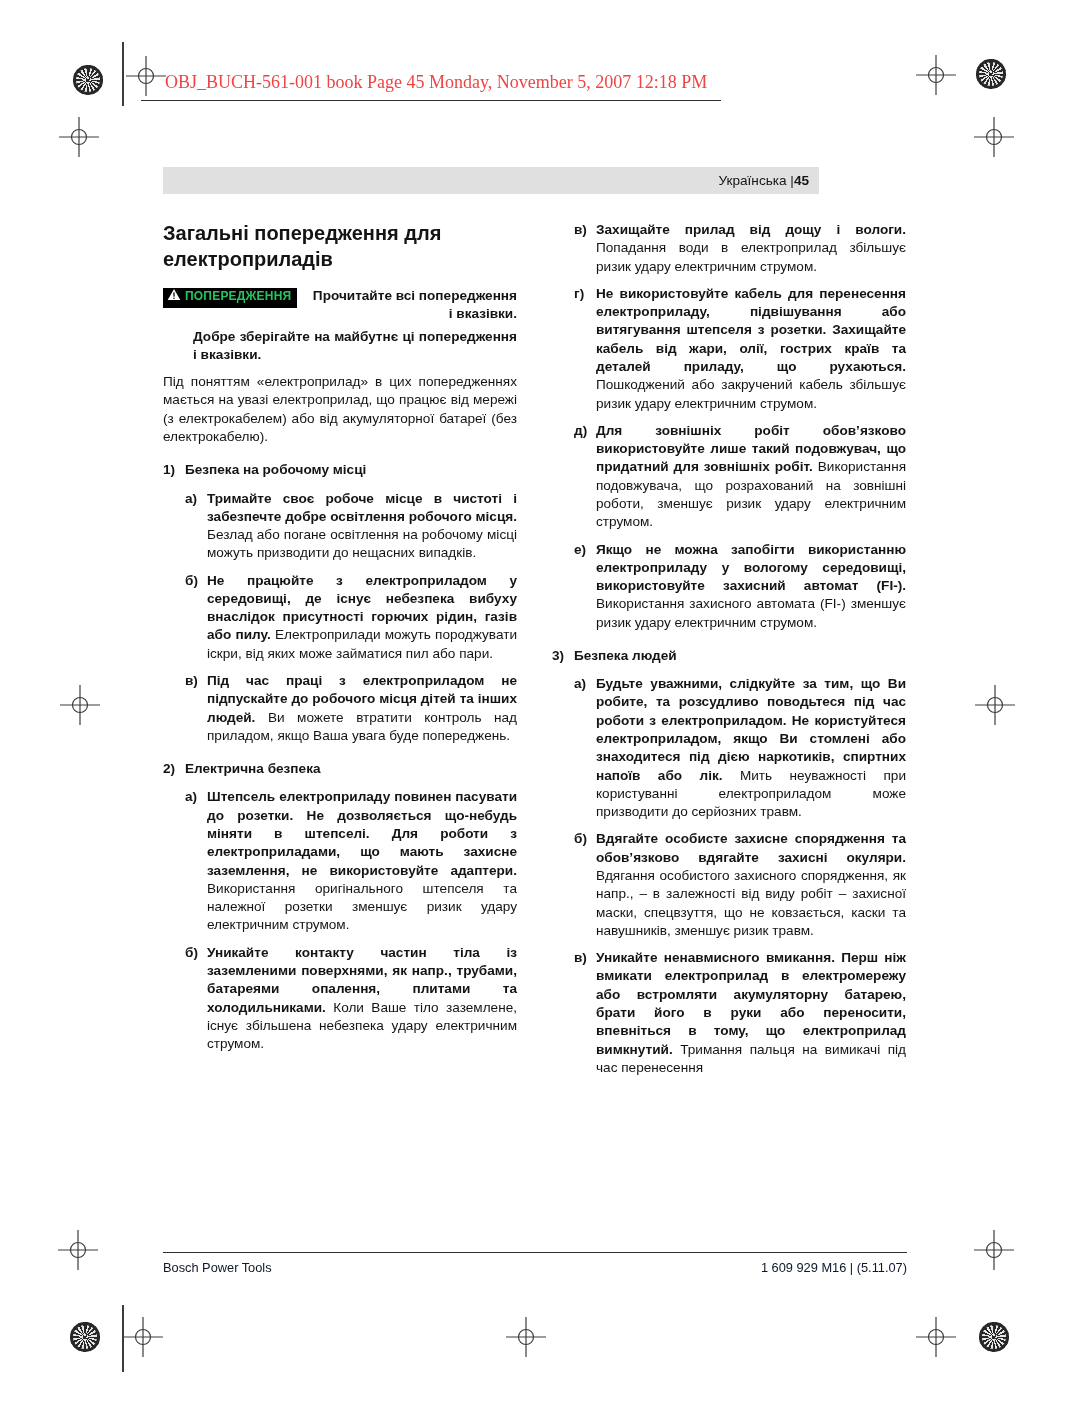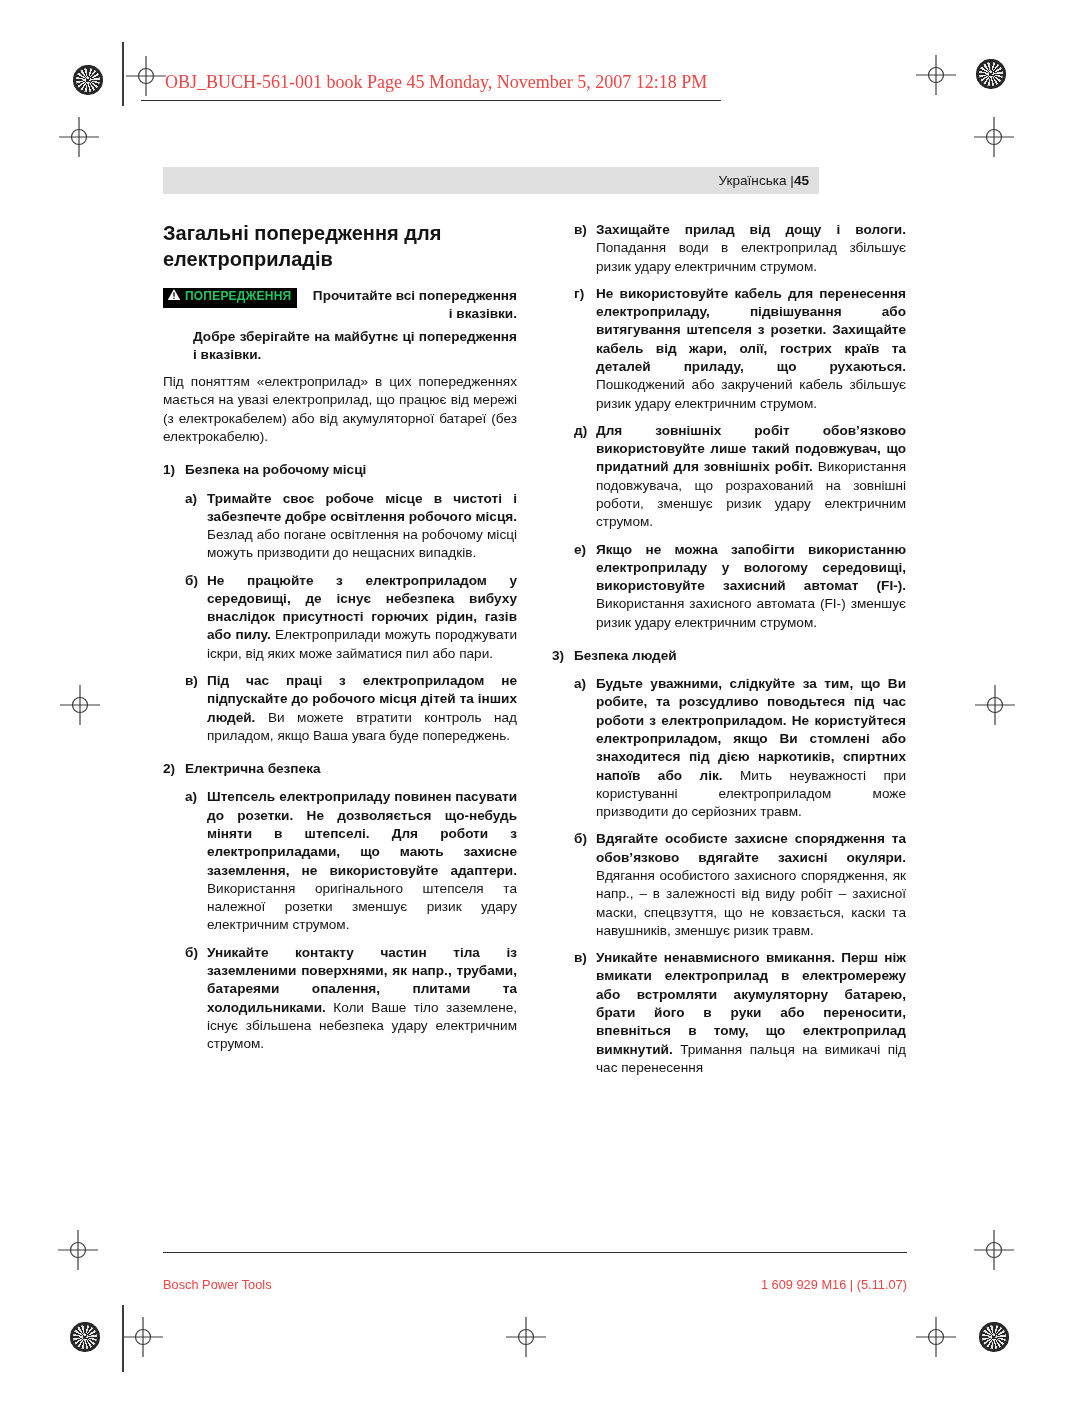--- a/index.html
+++ b/index.html
@@ -47,22 +47,22 @@
   .para.bold { font-weight:bold;margin-left:30px; }
   .sec-head { display:flex; font-weight:bold; margin:15px 0 10px; text-align:left; }
   .lbl { flex:0 0 22px; }
   .items { margin-left:22px; }
   .item { display:flex; margin-bottom:9px; }
   .item .lbl { font-weight:bold; }
   .item .body { flex:1; }
   
   .page-footer {
     position:absolute; left:163px; top:1252px; width:744px;
-    border-top:1.5px solid #2e2e2e; padding-top:24px;
-    display:flex; justify-content:space-between; font-size:12.8px; color:#ef4444;
+    border-top:1.5px solid #2e2e2e; padding-top:7px;
+    display:flex; justify-content:space-between; font-size:12.8px; color:#0f172a;
   }
 </style>
 </head>
 <body>
 
 <div class="page">
 
   <div class="mark bullseye" style="left:73px; top:65px;"></div>
   <div class="mark bullseye" style="left:976px; top:59px;"></div>
   <div class="mark bullseye" style="left:70px; top:1322px;"></div>

